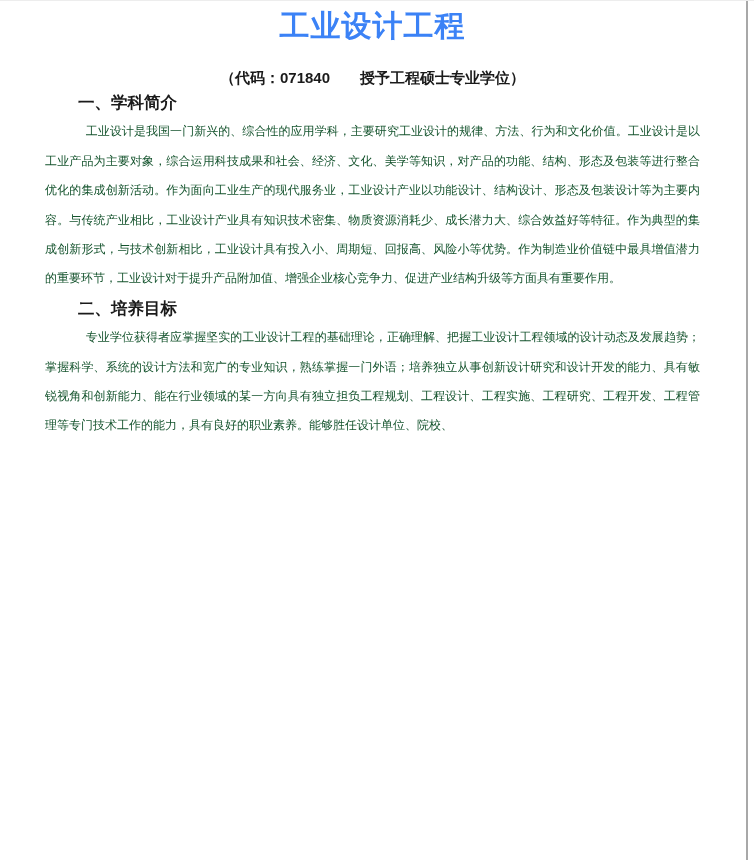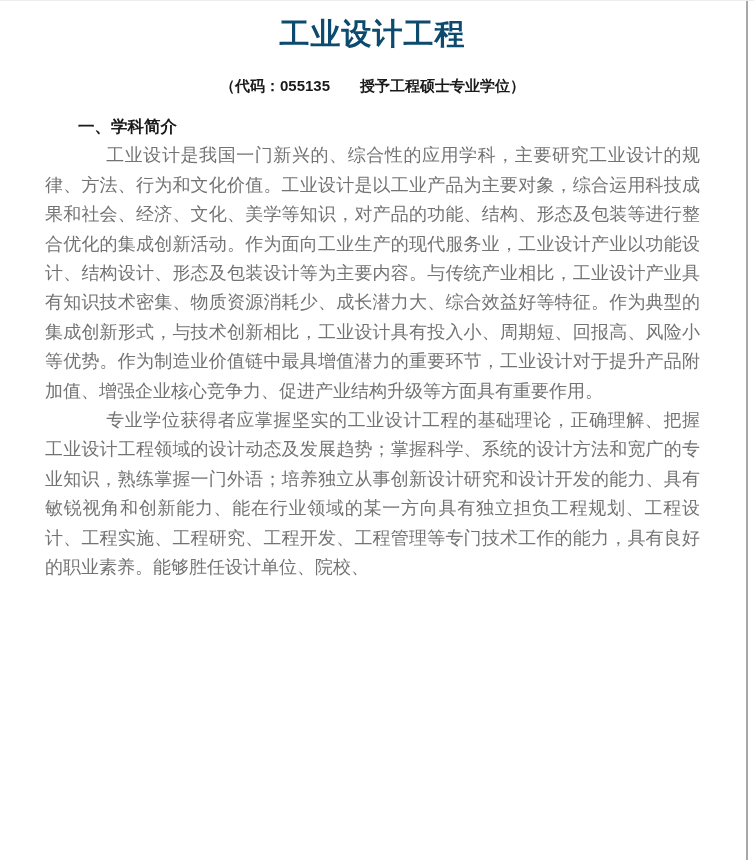--- a/index.html
+++ b/index.html
@@ -30,29 +30,29 @@
     width: 2px;
     height: 860px;
     background: #a8a8a8;
   }
   .content {
     position: relative;
     padding: 0 54px 0 45px;
     box-sizing: border-box;
   }
   h1.doc-title {
-    margin: 12px;
+    margin: 4px;
     padding-top: 2px;
     font-family: "Liberation Sans", "DejaVu Sans", sans-serif;
     font-weight: bold;
     font-size: 30px;
     line-height: 38px;
     text-align: center;
     letter-spacing: 1px;
-    color: #0c4a6e;
+    color: #3b82f6;
   }
   .doc-subtitle {
     margin: 23px 0 0 0;
     font-family: "Liberation Sans", "DejaVu Sans", sans-serif;
     font-weight: bold;
     font-size: 15px;
     line-height: 20px;
     text-align: center;
     color: #1a1a1a;
   }
@@ -63,48 +63,49 @@
   h2.sec-heading {
     margin: 0 0 0 0;
     padding-left: 33px;
     font-family: "Liberation Sans", "DejaVu Sans", sans-serif;
     font-weight: bold;
     font-size: 16.5px;
     line-height: 29.4px;
     color: #1a1a1a;
   }
   section.first h2.sec-heading {
-    margin-top: 16px;
+    margin-top: 0;
   }
   p.body-para {
     margin: 0;
     font-family: "Liberation Serif", "DejaVu Serif", serif;
-    font-size: 18px;
+    font-size: 12px;
     line-height: 29.4px;
     text-align: justify;
     text-justify: inter-character;
     text-indent: 3.4em;
-    color: #737373;
+    color: #14532d;
   }
 </style>
 </head>
 <body>
 
 <div class="page">
   <div class="page-right-edge"></div>
 
   <div class="content">
 
     <h1 class="doc-title">工业设计工程</h1>
 
-    <div class="doc-subtitle">（代码：055135　　授予工程硕士专业学位）</div>
+    <div class="doc-subtitle">（代码：071840　　授予工程硕士专业学位）</div>
 
     <section class="first">
       <h2 class="sec-heading">一、学科简介</h2>
       <p class="body-para">工业设计是我国一门新兴的、综合性的应用学科，主要研究工业设计的规律、方法、行为和文化价值。工业设计是以工业产品为主要对象，综合运用科技成果和社会、经济、文化、美学等知识，对产品的功能、结构、形态及包装等进行整合优化的集成创新活动。作为面向工业生产的现代服务业，工业设计产业以功能设计、结构设计、形态及包装设计等为主要内容。与传统产业相比，工业设计产业具有知识技术密集、物质资源消耗少、成长潜力大、综合效益好等特征。作为典型的集成创新形式，与技术创新相比，工业设计具有投入小、周期短、回报高、风险小等优势。作为制造业价值链中最具增值潜力的重要环节，工业设计对于提升产品附加值、增强企业核心竞争力、促进产业结构升级等方面具有重要作用。</p>
     </section>
 
     <section>
+      <h2 class="sec-heading">二、培养目标</h2>
       <p class="body-para">专业学位获得者应掌握坚实的工业设计工程的基础理论，正确理解、把握工业设计工程领域的设计动态及发展趋势；掌握科学、系统的设计方法和宽广的专业知识，熟练掌握一门外语；培养独立从事创新设计研究和设计开发的能力、具有敏锐视角和创新能力、能在行业领域的某一方向具有独立担负工程规划、工程设计、工程实施、工程研究、工程开发、工程管理等专门技术工作的能力，具有良好的职业素养。能够胜任设计单位、院校、</p>
     </section>
 
   </div>
 </div>
 
 </body></html>

